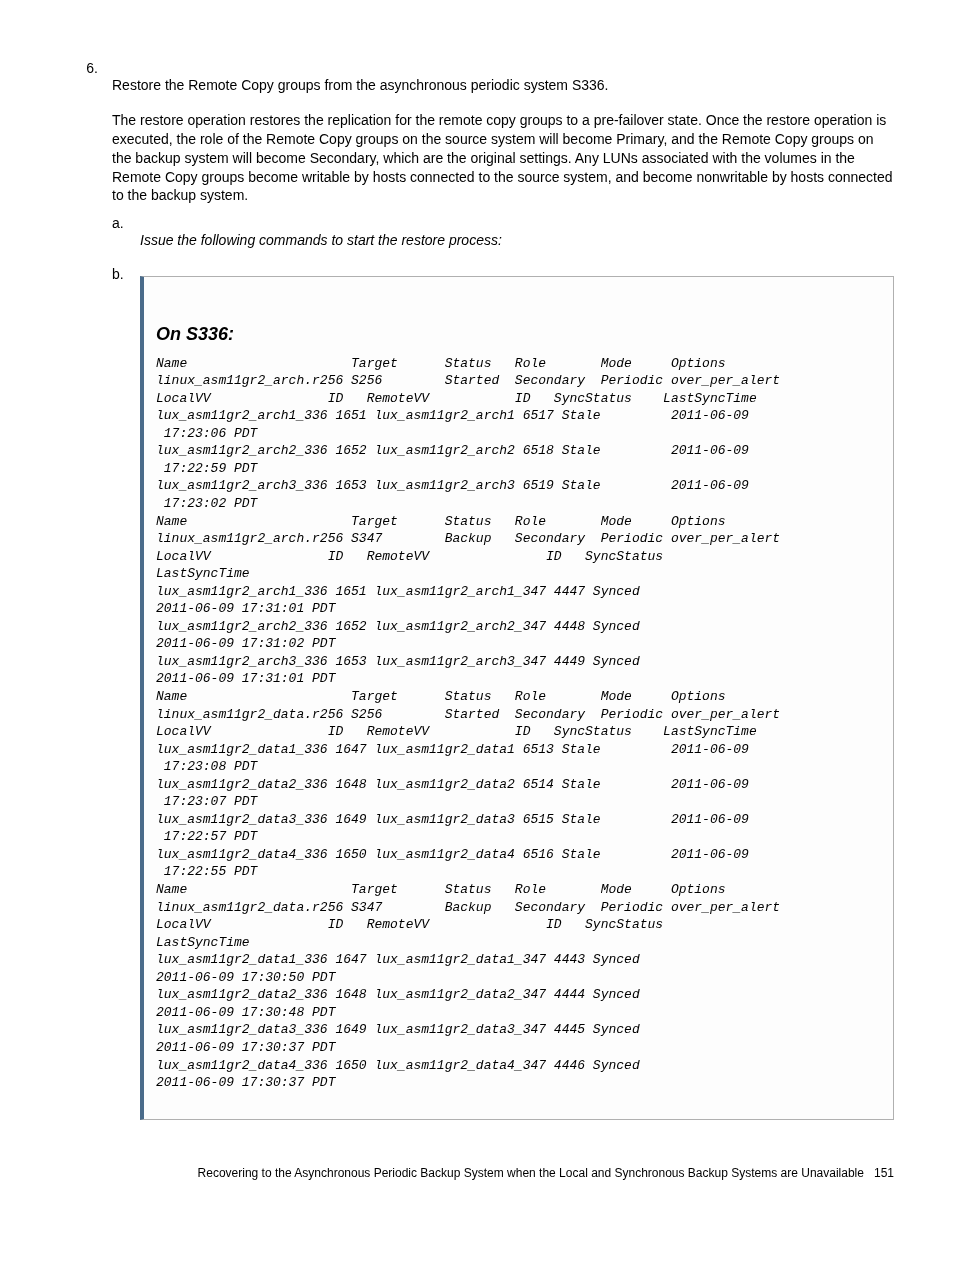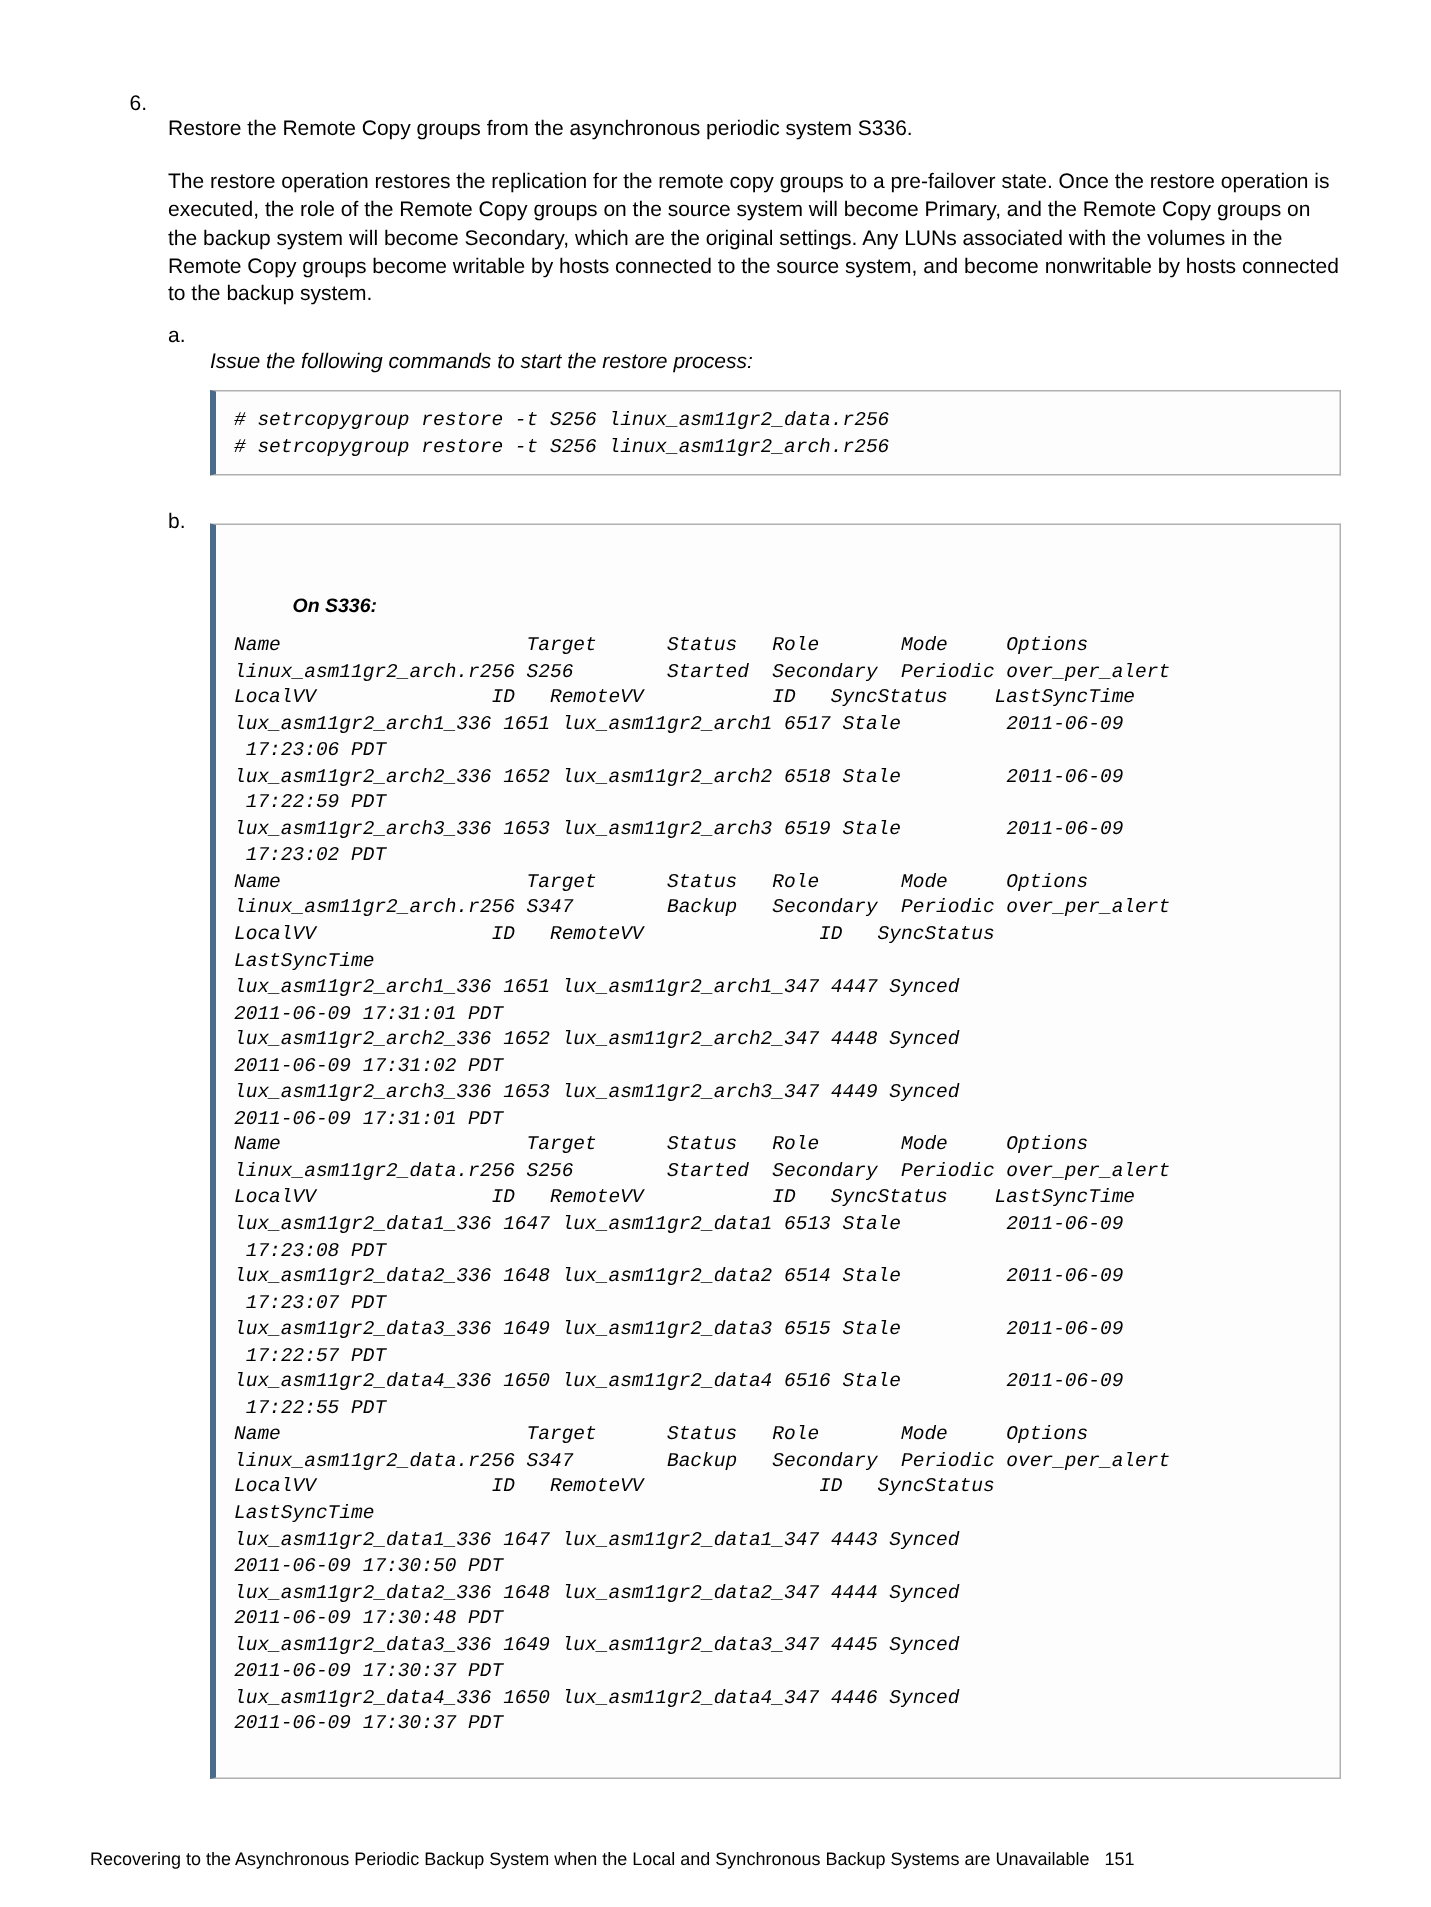--- a/index.html
+++ b/index.html
@@ -49,48 +49,46 @@
     font-family: "Courier New", monospace;
     font-size: 13px;
     white-space: pre;
     line-height: 1.35;
     margin: 10px 0 16px 0;
     overflow-x: auto;
   }
   .codebox-label {
     font-family: Arial, Helvetica, sans-serif;
     font-weight: bold;
-    font-size: 13px;
+    font-size: 18px;
     margin-bottom: 8px;
     white-space: normal;
-    margin-left: 39px;
   }
   .mono {
     font-family: "Courier New", monospace;
   }
   .footer {
     margin-top: 30px;
     font-size: 12px;
+    text-align: right;
   }
 </style>
 </head>
 <body>
 
 <div class="step">
   <div class="step-num">6.</div>
   <div class="step-body">
     <p class="para">Restore the Remote Copy groups from the asynchronous periodic system S336.</p>
     <p class="para">The restore operation restores the replication for the remote copy groups to a pre-failover state. Once the restore operation is executed, the role of the Remote Copy groups on the source system will become Primary, and the Remote Copy groups on the backup system will become Secondary, which are the original settings. Any LUNs associated with the volumes in the Remote Copy groups become writable by hosts connected to the source system, and become nonwritable by hosts connected to the backup system.</p>
 
     <div class="sub">
       <div class="sub-num">a.</div>
       <div class="sub-body">
         <p class="para">Issue the following commands to start the restore process:</p>
-        <div class="codebox"># setrcopygroup restore -t S256 linux_asm11gr2_data.r256
-# setrcopygroup restore -t S256 linux_asm11gr2_arch.r256</div>
       </div>
     </div>
 
     <div class="sub">
       <div class="sub-num">b.</div>
       <div class="sub-body">
         <div class="codebox">
           <div class="codebox-label">On S336:</div><span>Name                     Target      Status   Role       Mode     Options
 linux_asm11gr2_arch.r256 S256        Started  Secondary  Periodic over_per_alert
 LocalVV               ID   RemoteVV           ID   SyncStatus    LastSyncTime

